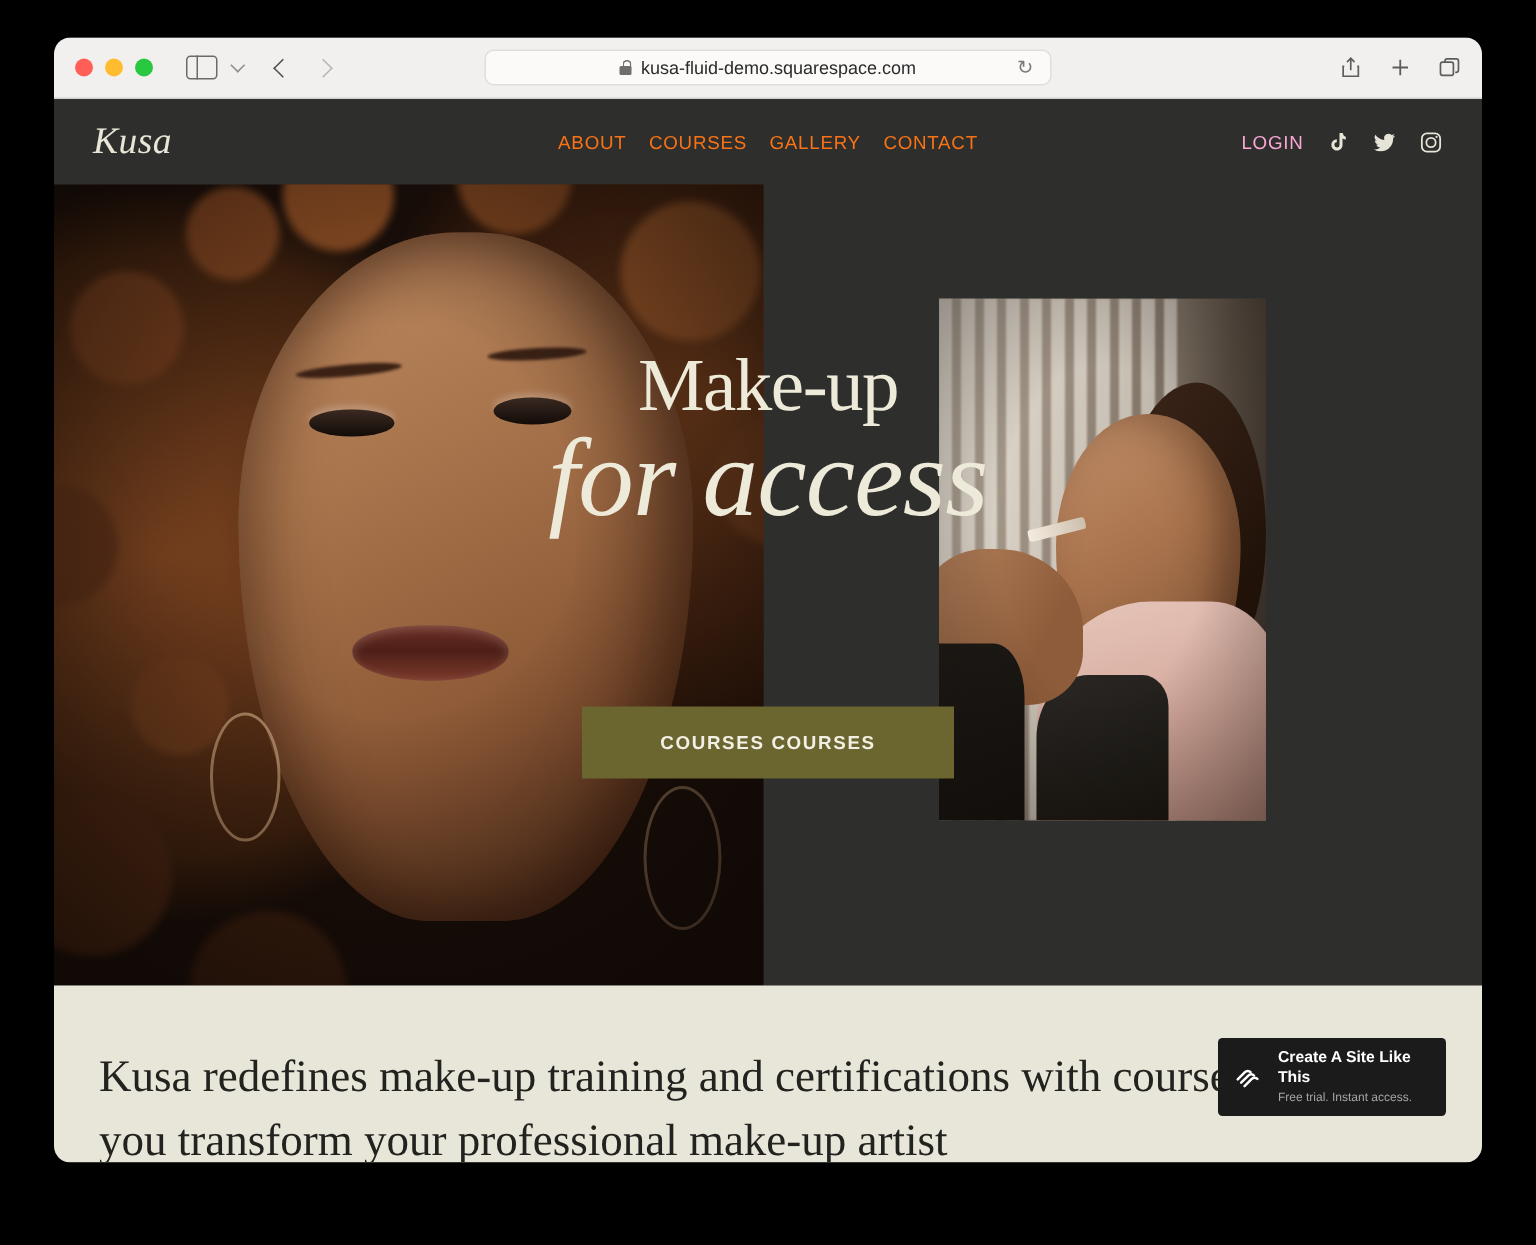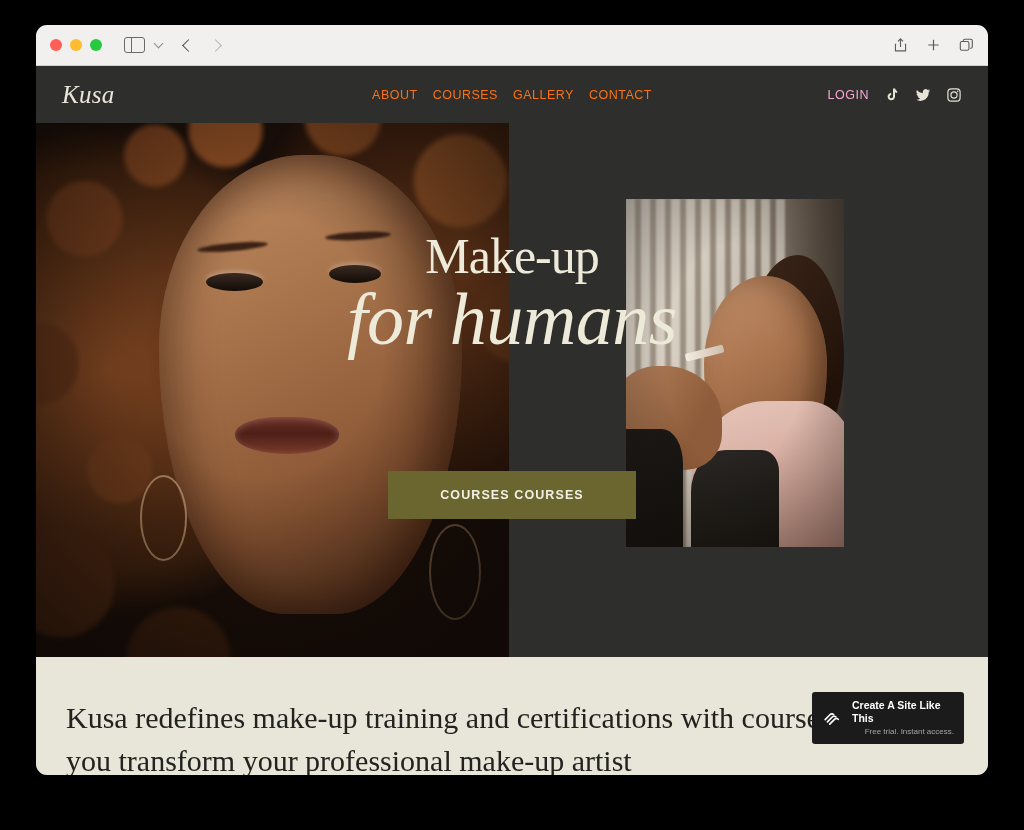--- a/index.html
+++ b/index.html
@@ -204,21 +204,21 @@
     background: #1b1b1b;
     border-radius: 3px;
     display: flex; align-items: center;
     padding: 0 10px; gap: 9px;
     z-index: 20;
     cursor: pointer;
     margin-top: 48px;
   }
   .sqs-logo { width: 21px; height: 21px; flex: 0 0 21px; color: #ffffff; }
   .sqs-title { font-size: 10.5px; font-weight: bold; color: #ffffff; line-height: 1.3; }
-  .sqs-sub { font-size: 8px; color: #a5a5a5; line-height: 1.3; margin-top: 1px; text-align: right; }
+  .sqs-sub { font-size: 8px; color: #a5a5a5; line-height: 1.3; margin-top: 1px; }
 
   
   .portrait { position: absolute; inset: 0; }
   .p-bg {
     position: absolute; inset: 0;
     background:
       radial-gradient(ellipse 60% 50% at 52% 40%, #a4estub 0%, transparent 0%),
       linear-gradient(165deg, #24150e 0%, #3a2014 40%, #22120b 100%);
   }
   .p-hair {
@@ -343,20 +343,25 @@
     <div class="tb-group">
       <span class="sidebar-btn"></span>
       <span class="chev-down"></span>
     </div>
 
     <div class="nav-arrows">
       <span class="arrow back"></span>
       <span class="arrow fwd"></span>
     </div>
 
+    <div class="url-bar">
+      <span class="lock"></span>
+      <span>kusa-fluid-demo.squarespace.com</span>
+      <span class="reload">↻</span>
+    </div>
 
     <div class="tb-right">
       <span class="icon-btn">
         <svg viewBox="0 0 16 16" width="15" height="16" fill="none" stroke="#5d5d5d" stroke-width="1.2">
           <path d="M8 1.5v8.5M5.3 4.2L8 1.4l2.7 2.8"></path>
           <path d="M3.4 7.2H2.6v7h10.8v-7h-.8"></path>
         </svg>
       </span>
       <span class="icon-btn">
         <svg viewBox="0 0 16 16" width="15" height="16" stroke="#5d5d5d" stroke-width="1.3">
@@ -434,21 +439,21 @@
           <div class="s-top"></div>
           <div class="s-arm"></div>
           <div class="s-sleeve"></div>
           <div class="s-brush"></div>
           <div class="s-vig"></div>
         </div>
       </div>
 
       <div class="hero-text">
         <div class="headline-1">Make-up</div>
-        <div class="headline-2">for humans</div>
+        <div class="headline-2">for access</div>
       </div>
 
       <div class="cta-wrap">
         <button class="cta-btn">COURSES COURSES</button>
       </div>
     </div>
 
     <div class="cream-section">
       <p class="cream-copy">Kusa redefines make-up training and certifications with courses to help you transform your professional make-up artist</p>
     </div>

